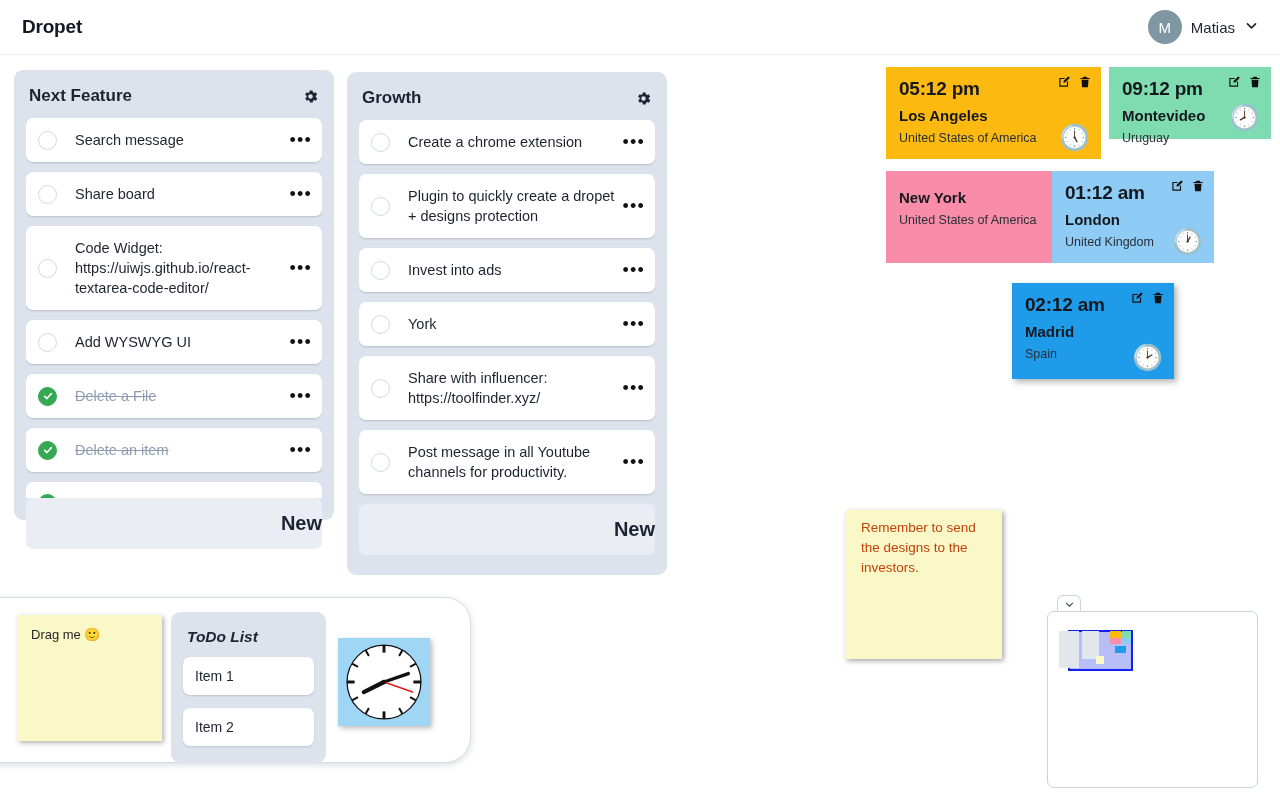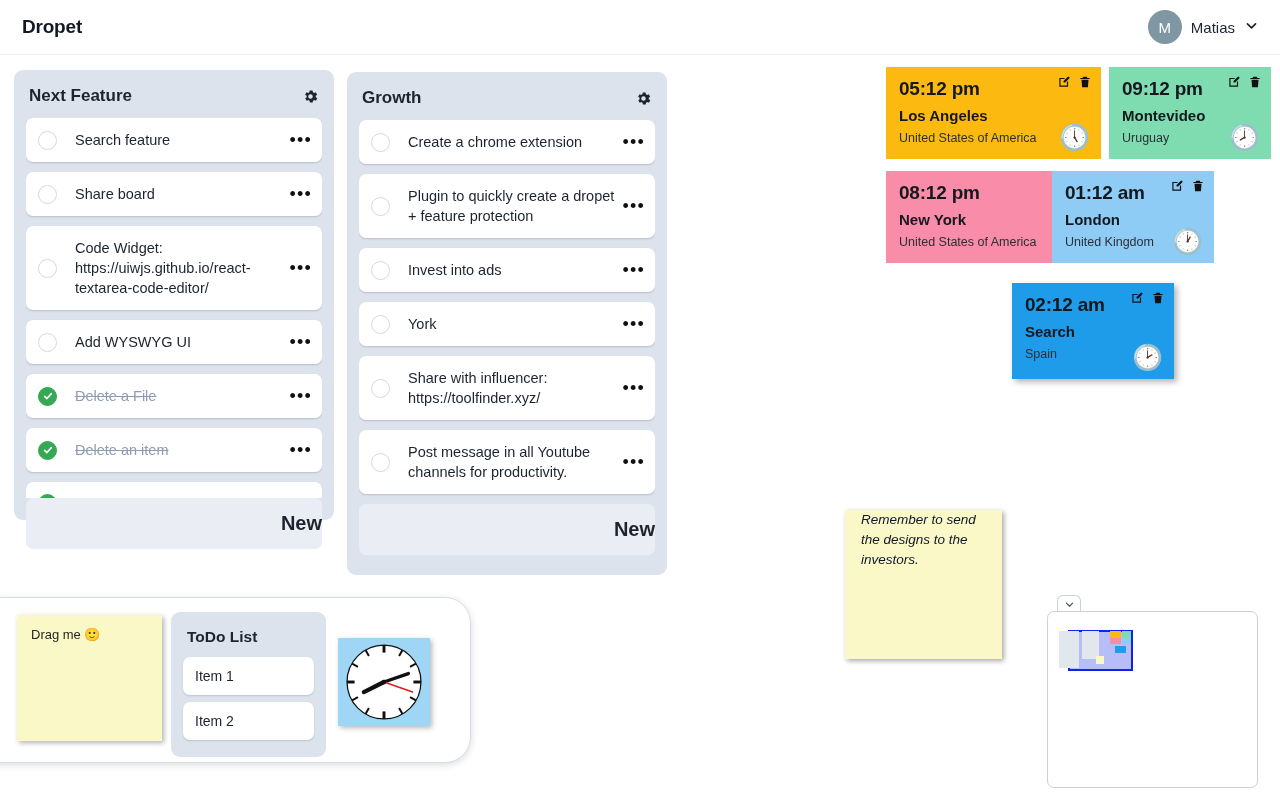--- a/index.html
+++ b/index.html
@@ -79,45 +79,45 @@
   .clockcard .city { font-size: 15px; font-weight: bold; color: #15191f; margin-top: 7px; }
   .clockcard .country { font-size: 12.5px; color: #2a2f38; margin-top: 7px; }
   .cc-tools { position: absolute; right: 9px; top: 8px; display: flex; gap: 7px; }
   .cc-tools svg { width: 14px; height: 14px; display: block; }
   .cc-emoji { position: absolute; right: 10px; bottom: 9px; font-size: 25px; line-height: 25px; }
 
   
   .sticky {
     position: absolute; background: #fbf8c8;
     box-shadow: 2px 2px 5px rgba(0,0,0,.35);
-    padding: 0 16px;
-    font-size: 13.5px; color: #0f172a; line-height: 20px; font-style: italic;
+    padding: 8px 16px;
+    font-size: 13.5px; color: #c2410c; line-height: 20px;
   }
 
   
   .drawer {
     position: absolute; background: #fff;
     border: 1px solid #d8dde5;
     border-top-right-radius: 26px; border-bottom-right-radius: 26px;
     box-shadow: 0 2px 7px rgba(25,35,55,.16);
   }
   .drawer-note {
     position: absolute; background: #fbf8c8;
     box-shadow: 2px 2px 5px rgba(0,0,0,.3);
     font-size: 13px; color: #262626; padding: 12px 14px;
   }
   .todo {
     position: absolute; background: #dde3ec; border-radius: 9px;
     padding: 12px; width: 155px;
   }
-  .todo-title { font-size: 15.5px; font-weight: bold; color: #1d2430; padding: 4px 4px 11px 4px; }
+  .todo-title { font-size: 15.5px; font-weight: bold; color: #1d2430; padding: 4px 4px 11px 4px; font-style: italic; }
   .todo-item {
     background: #fff; border-radius: 7px;
     box-shadow: 0 1px 2px rgba(20,30,50,.16);
-    padding: 11px 12px; font-size: 14px; color: #1d2430; margin-bottom: 7px;
+    padding: 11px 12px; font-size: 14px; color: #1d2430; margin-bottom: 13px;
   }
   .todo-item:last-child { margin-bottom: 5px; }
   .clockwidget {
     position: absolute; background: #9fd6f5;
     box-shadow: 2px 2px 5px rgba(0,0,0,.28);
     display: flex; align-items: center; justify-content: center;
   }
 
   
   .minimap {
@@ -157,21 +157,21 @@
     <div class="col-title">Next Feature</div>
     <div>
       <svg class="gear" viewBox="0 0 24 24" aria-hidden="true">
         <path fill="#1d2430" d="M19.4 13a7.8 7.8 0 000-2l2-1.6-2-3.4-2.4 1a7.6 7.6 0 00-1.7-1l-.4-2.6h-4l-.4 2.6c-.6.2-1.2.6-1.7 1l-2.4-1-2 3.4L6.6 11a7.8 7.8 0 000 2l-2 1.6 2 3.4 2.4-1c.5.4 1.1.8 1.7 1l.4 2.6h4l.4-2.6c.6-.2 1.2-.6 1.7-1l2.4 1 2-3.4-2-1.6zM12 15.2A3.2 3.2 0 1112 8.8a3.2 3.2 0 010 6.4z"></path>
       </svg>
     </div>
   </div>
   <div class="cards" style="height:380px;">
     <div class="card">
       <div class="chk"></div>
-      <div class="card-text">Search feature</div>
+      <div class="card-text">Search message</div>
       <div class="dots">•••</div>
     </div>
     <div class="card">
       <div class="chk"></div>
       <div class="card-text">Share board</div>
       <div class="dots">•••</div>
     </div>
     <div class="card">
       <div class="chk"></div>
       <div class="card-text">Code Widget: https://uiwjs.github.io/react-textarea-code-editor/</div>
@@ -223,21 +223,21 @@
     </div>
   </div>
   <div class="cards">
     <div class="card">
       <div class="chk"></div>
       <div class="card-text">Create a chrome extension</div>
       <div class="dots">•••</div>
     </div>
     <div class="card">
       <div class="chk"></div>
-      <div class="card-text">Plugin to quickly create a dropet + feature protection</div>
+      <div class="card-text">Plugin to quickly create a dropet + designs protection</div>
       <div class="dots">•••</div>
     </div>
     <div class="card">
       <div class="chk"></div>
       <div class="card-text">Invest into ads</div>
       <div class="dots">•••</div>
     </div>
     <div class="card">
       <div class="chk"></div>
       <div class="card-text">York</div>
@@ -270,21 +270,21 @@
             <path d="M9 3h6l1 2h4v2H4V5h4l1-2zM6 8h12l-1 13H7L6 8z" fill="#111"></path>
           </svg>
     </div>
   </div>
   <div class="time">05:12 pm</div>
   <div class="city">Los Angeles</div>
   <div class="country">United States of America</div>
   <div class="cc-emoji">🕔</div>
 </div>
 
-<div class="clockcard" style="left:1109px; top:67px; width:162px; height:92px; background:#7fdcb0;">
+<div class="clockcard" style="left:1109px; top:67px; width:162px; height:72px; background:#7fdcb0;">
   <div class="cc-tools">
     <div>
       <svg viewBox="0 0 24 24" aria-hidden="true">
             <path d="M4 5h9v2H6v11h11v-7h2v9H4V5z" fill="#111"></path>
             <path d="M20.7 3.3a1.8 1.8 0 00-2.5 0l-7 7V13h2.7l7-7a1.8 1.8 0 000-2.6z" fill="#111"></path>
           </svg>
     </div>
     <div>
       <svg viewBox="0 0 24 24" aria-hidden="true">
             <path d="M9 3h6l1 2h4v2H4V5h4l1-2zM6 8h12l-1 13H7L6 8z" fill="#111"></path>
@@ -304,21 +304,20 @@
             <path d="M4 5h9v2H6v11h11v-7h2v9H4V5z" fill="#111"></path>
             <path d="M20.7 3.3a1.8 1.8 0 00-2.5 0l-7 7V13h2.7l7-7a1.8 1.8 0 000-2.6z" fill="#111"></path>
           </svg>
     </div>
     <div>
       <svg viewBox="0 0 24 24" aria-hidden="true">
             <path d="M9 3h6l1 2h4v2H4V5h4l1-2zM6 8h12l-1 13H7L6 8z" fill="#111"></path>
           </svg>
     </div>
   </div>
-  <div class="time">08:12 pm</div>
   <div class="city">New York</div>
   <div class="country">United States of America</div>
   <div class="cc-emoji">🕖</div>
 </div>
 
 <div class="clockcard" style="left:1052px; top:171px; width:162px; height:92px; background:#8ecbf5;">
   <div class="cc-tools">
     <div>
       <svg viewBox="0 0 24 24" aria-hidden="true">
             <path d="M4 5h9v2H6v11h11v-7h2v9H4V5z" fill="#111"></path>
@@ -345,21 +344,21 @@
             <path d="M20.7 3.3a1.8 1.8 0 00-2.5 0l-7 7V13h2.7l7-7a1.8 1.8 0 000-2.6z" fill="#111"></path>
           </svg>
     </div>
     <div>
       <svg viewBox="0 0 24 24" aria-hidden="true">
             <path d="M9 3h6l1 2h4v2H4V5h4l1-2zM6 8h12l-1 13H7L6 8z" fill="#111"></path>
           </svg>
     </div>
   </div>
   <div class="time">02:12 am</div>
-  <div class="city">Search</div>
+  <div class="city">Madrid</div>
   <div class="country">Spain</div>
   <div class="cc-emoji">🕑</div>
 </div>
 
 <div class="sticky" style="left:845px; top:510px; width:157px; height:149px;">
   <div>Remember to send the designs to the investors.</div>
 </div>
 
 <div class="drawer" style="left:-6px; top:597px; width:477px; height:166px;">
   <div class="drawer-note" style="left:22px; top:17px; width:145px; height:126px;">

